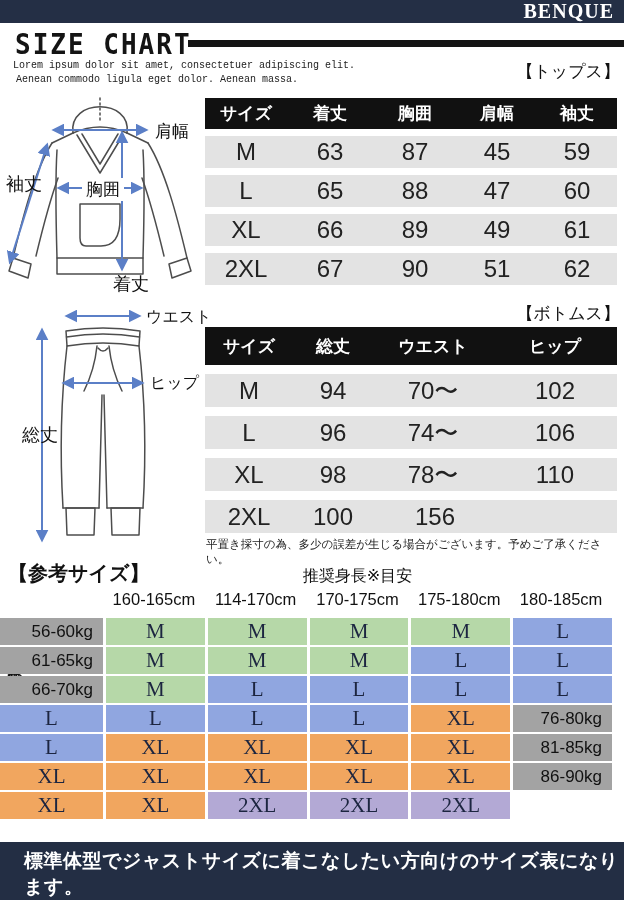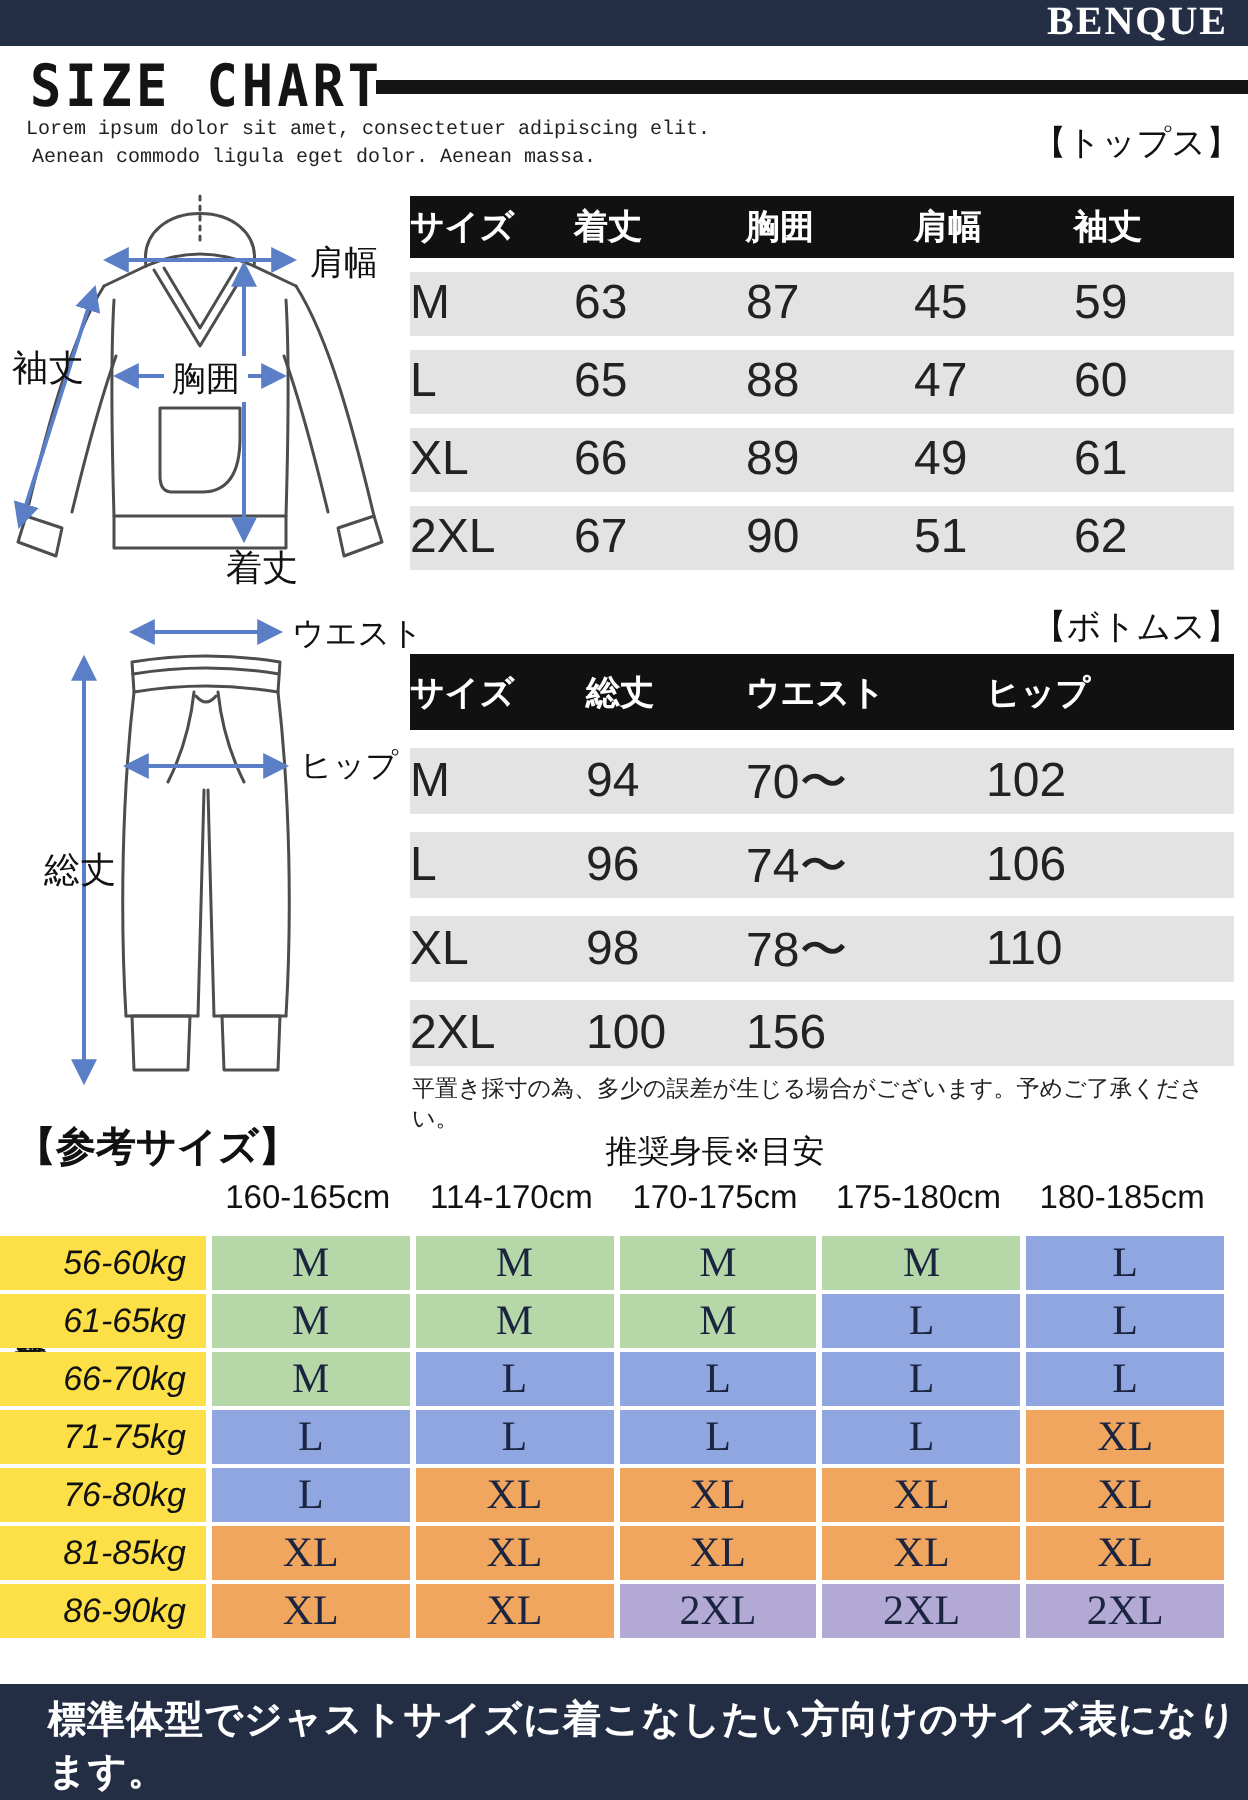--- a/index.html
+++ b/index.html
@@ -21,30 +21,30 @@
   .tops-label{left:430px;top:60px;width:190px;text-align:right;}
   .bottoms-label{left:430px;top:302px;width:190px;text-align:right;}
   
   .diag{position:absolute;}
   .diag-label{position:absolute;font-size:17px;color:#111;white-space:nowrap;}
   .chest-label{background:#fff;padding:0 4px;}
   
   .spec-table{position:absolute;width:412px;}
   .sp-head{display:flex;background:#111;color:#fff;font-weight:bold;font-size:17px;align-items:center;}
   .sp-row{display:flex;background:#e3e3e3;color:#222;font-size:24px;align-items:center;}
-  .sp-cell{}
+  .sp-cell{text-align:center;}
   .note{position:absolute;left:206px;top:537px;width:416px;font-size:11.5px;color:#222;}
   
   .ref-title{position:absolute;left:8px;top:560px;font-weight:bold;font-size:20px;color:#111;}
   .ref-height-axis{position:absolute;left:103px;top:566px;width:509px;text-align:center;font-size:16px;color:#111;}
   .ref-colheads{position:absolute;left:103px;top:590px;width:509px;display:flex;}
   .ref-colheads .ch{flex:1;text-align:center;font-size:16.5px;color:#111;}
   .ref-grid{position:absolute;left:0;top:618px;width:612px;display:grid;
             grid-template-columns:103px repeat(5,1fr);column-gap:3px;row-gap:2px;}
-  .ref-grid .wl{text-align:right;padding-right:10px;font-size:17px;color:#111;line-height:27px;background:#fde047;font-style:italic;}
+  .ref-grid .wl{text-align:right;padding-right:10px;font-size:17px;color:#111;line-height:27px;background:#a3a3a3;}
   .ref-grid .cell{height:27px;line-height:27px;text-align:center;
                   font-family:"Liberation Serif","DejaVu Serif",serif;font-size:21px;color:#1c2540;}
   .ref-weight-axis{position:absolute;left:4px;top:645px;height:160px;writing-mode:vertical-rl;
                    font-size:16.5px;color:#111;letter-spacing:1px;}
   
   .footer{position:absolute;left:0;top:842px;width:624px;height:58px;background:#232e44;
           box-sizing:border-box;padding:6px 0 0 24px;}
   .footer div{color:#fff;font-weight:bold;font-size:19px;line-height:26px;letter-spacing:0.5px;}
 </style>
 </head>
@@ -224,21 +224,20 @@
       <div class="cell" style="background: rgb(182, 216, 168);">M</div>
       <div class="cell" style="background: rgb(182, 216, 168);">M</div>
       <div class="cell" style="background: rgb(144, 166, 224);">L</div>
       <div class="cell" style="background: rgb(144, 166, 224);">L</div>
       <div class="wl">66-70kg</div>
       <div class="cell" style="background: rgb(182, 216, 168);">M</div>
       <div class="cell" style="background: rgb(144, 166, 224);">L</div>
       <div class="cell" style="background: rgb(144, 166, 224);">L</div>
       <div class="cell" style="background: rgb(144, 166, 224);">L</div>
       <div class="cell" style="background: rgb(144, 166, 224);">L</div>
-      <div class="wl">71-75kg</div>
       <div class="cell" style="background: rgb(144, 166, 224);">L</div>
       <div class="cell" style="background: rgb(144, 166, 224);">L</div>
       <div class="cell" style="background: rgb(144, 166, 224);">L</div>
       <div class="cell" style="background: rgb(144, 166, 224);">L</div>
       <div class="cell" style="background: rgb(241, 166, 95);">XL</div>
       <div class="wl">76-80kg</div>
       <div class="cell" style="background: rgb(144, 166, 224);">L</div>
       <div class="cell" style="background: rgb(241, 166, 95);">XL</div>
       <div class="cell" style="background: rgb(241, 166, 95);">XL</div>
       <div class="cell" style="background: rgb(241, 166, 95);">XL</div>

